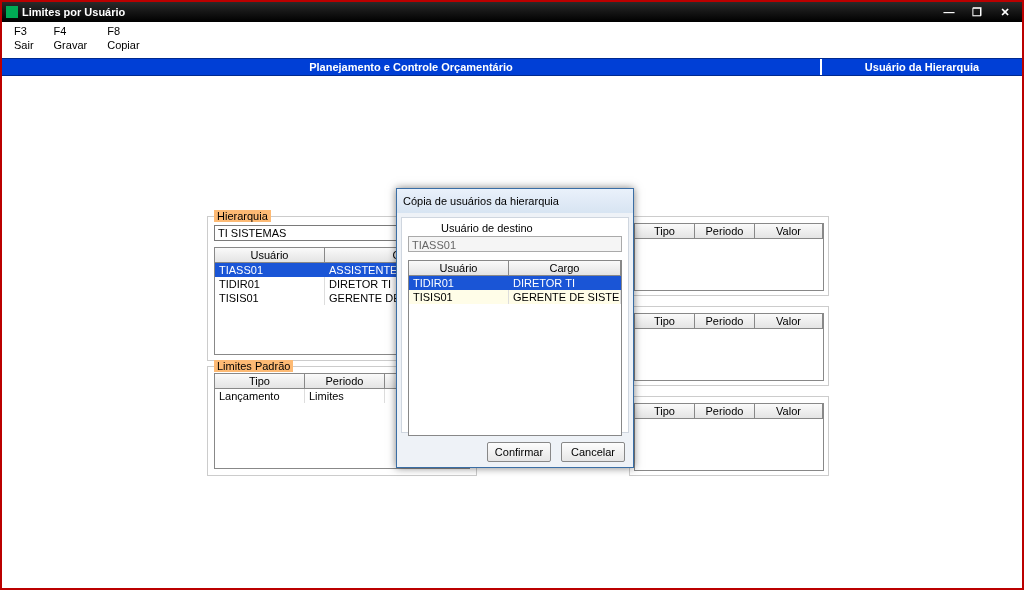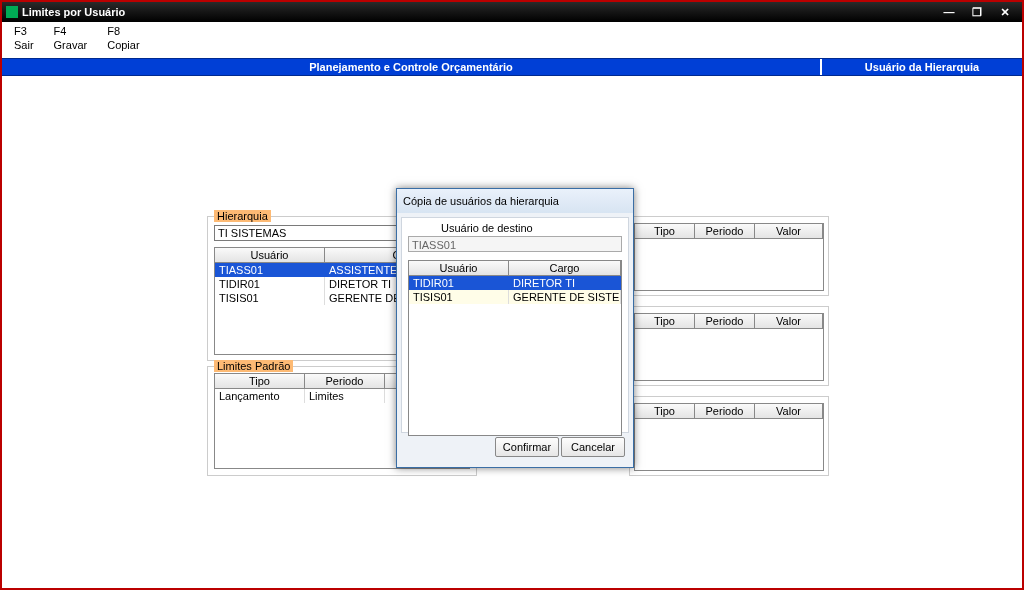--- a/index.html
+++ b/index.html
@@ -137,23 +137,23 @@
     flex:1;
     margin: 4px;
     background: #fff;
     border: 1px solid #cfd6df;
     position: relative;
   }
   .modal .m-foot {
     height: 30px;
     display:flex;
     justify-content: flex-end;
-    align-items: flex-start;
+    align-items: center;
     padding: 0 8px;
-    gap: 2px;
+    gap: 10px;
     background: #eef2f7;
   }
   .modal .m-foot button {
     height: 20px;
     min-width: 64px;
     border: 1px solid #888;
     background: linear-gradient(#fdfdfd,#e6e6e6);
     border-radius: 2px;
     font-size: 11px;
   }

